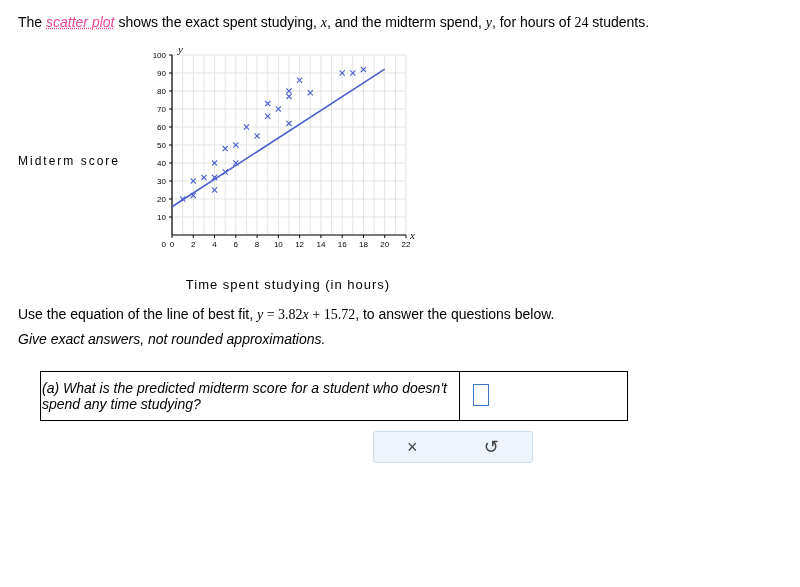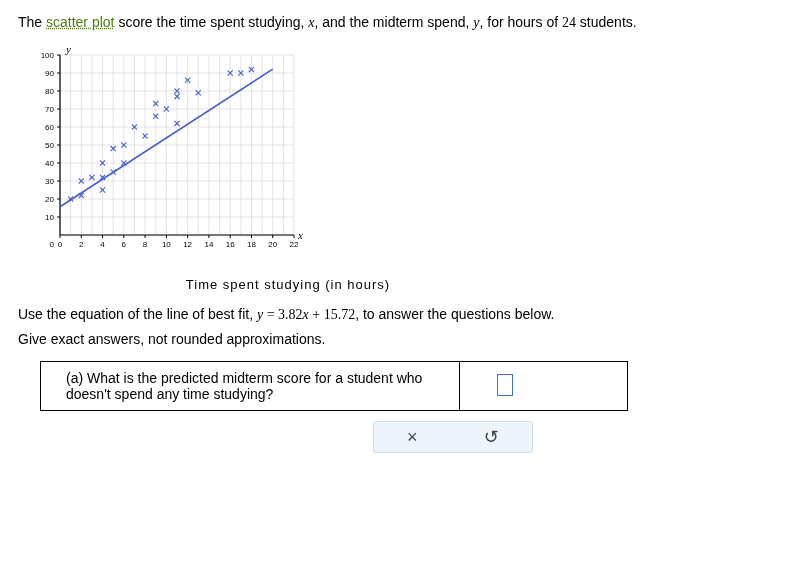--- a/index.html
+++ b/index.html
@@ -5,21 +5,21 @@
   * { box-sizing: border-box; }
   body {
     font-family: Arial, Helvetica, sans-serif;
     font-size: 14px;
     color: #000;
     margin: 0;
     padding: 12px 18px;
     width: 800px;
     background: #fff;
   }
-  .link { color: #4d7c0f; text-decoration: underline dotted; }
+  .link { color: #ec4899; text-decoration: underline dotted; font-style: italic; }
   .ital { font-family: 'Times New Roman', serif; font-style: italic; }
   .mathserif { font-family: 'Times New Roman', serif; }
   .intro { line-height: 1.5; margin-bottom: 8px; }
   .chart-area {
     display: flex;
     align-items: center;
     justify-content: flex-start;
     margin: 6px 0 2px 0;
   }
   .ylabel {
@@ -32,30 +32,31 @@
   }
   .xlabel {
     text-align: center;
     font-size: 13px;
     letter-spacing: 1px;
     margin-top: 6px;
     margin-left: 120px;
     width: 300px;
   }
   .eq-line { margin: 14px 0 8px 0; }
-  .instr { margin: 6px 0 14px 0; }
+  .instr { margin: 6px 0 24px 0; font-style: italic; }
   .qtable {
     border-collapse: collapse;
     margin-left: 22px;
     width: 588px;
   }
   .qtable td {
     border: 1px solid #000;
-    padding: 8px 25px;
+    padding: 8px 1px;
     vertical-align: middle;
+    font-style: italic;
   }
   .qcol { width: 420px; }
   .acol { width: 168px; text-align: left; }
   .answer-box {
     display: inline-block;
     width: 16px;
     height: 22px;
     border: 1px solid #3a77c5;
     margin-left: 12px;
   }
@@ -70,24 +71,25 @@
     align-items: center;
     justify-content: space-around;
     border-radius: 3px;
   }
   .footer-icon { font-size: 18px; color: #444; }
 </style>
 </head>
 <body>
 
 <div class="intro">
-  <span>The </span><a href="#" class="link">scatter plot</a><span> score the time spent studying, </span><span class="ital">x</span><span>, and the midterm spend, </span><span class="ital">y</span><span>, for hours of </span><span class="mathserif">24</span><span> students.</span>
+  <span>The </span><a href="#" class="link">scatter plot</a><span> shows the exact spent studying, </span><span class="ital">x</span><span>, and the midterm spend, </span><span class="ital">y</span><span>, for hours of </span><span class="mathserif">24</span><span> students.</span>
 </div>
 
 <div class="chart-area">
+  <div class="ylabel">Midterm  score</div>
   <svg id="chart-svg" width="300" height="230">
     <g id="grid">
         <line x1="42" y1="14" x2="42" y2="194" stroke="#e3e3e3" stroke-width="1"></line>
         <line x1="52.63636363636364" y1="14" x2="52.63636363636364" y2="194" stroke="#e3e3e3" stroke-width="1"></line>
         <line x1="63.27272727272727" y1="14" x2="63.27272727272727" y2="194" stroke="#e3e3e3" stroke-width="1"></line>
         <line x1="73.9090909090909" y1="14" x2="73.9090909090909" y2="194" stroke="#e3e3e3" stroke-width="1"></line>
         <line x1="84.54545454545455" y1="14" x2="84.54545454545455" y2="194" stroke="#e3e3e3" stroke-width="1"></line>
         <line x1="95.18181818181819" y1="14" x2="95.18181818181819" y2="194" stroke="#e3e3e3" stroke-width="1"></line>
         <line x1="105.81818181818181" y1="14" x2="105.81818181818181" y2="194" stroke="#e3e3e3" stroke-width="1"></line>
         <line x1="116.45454545454545" y1="14" x2="116.45454545454545" y2="194" stroke="#e3e3e3" stroke-width="1"></line>

